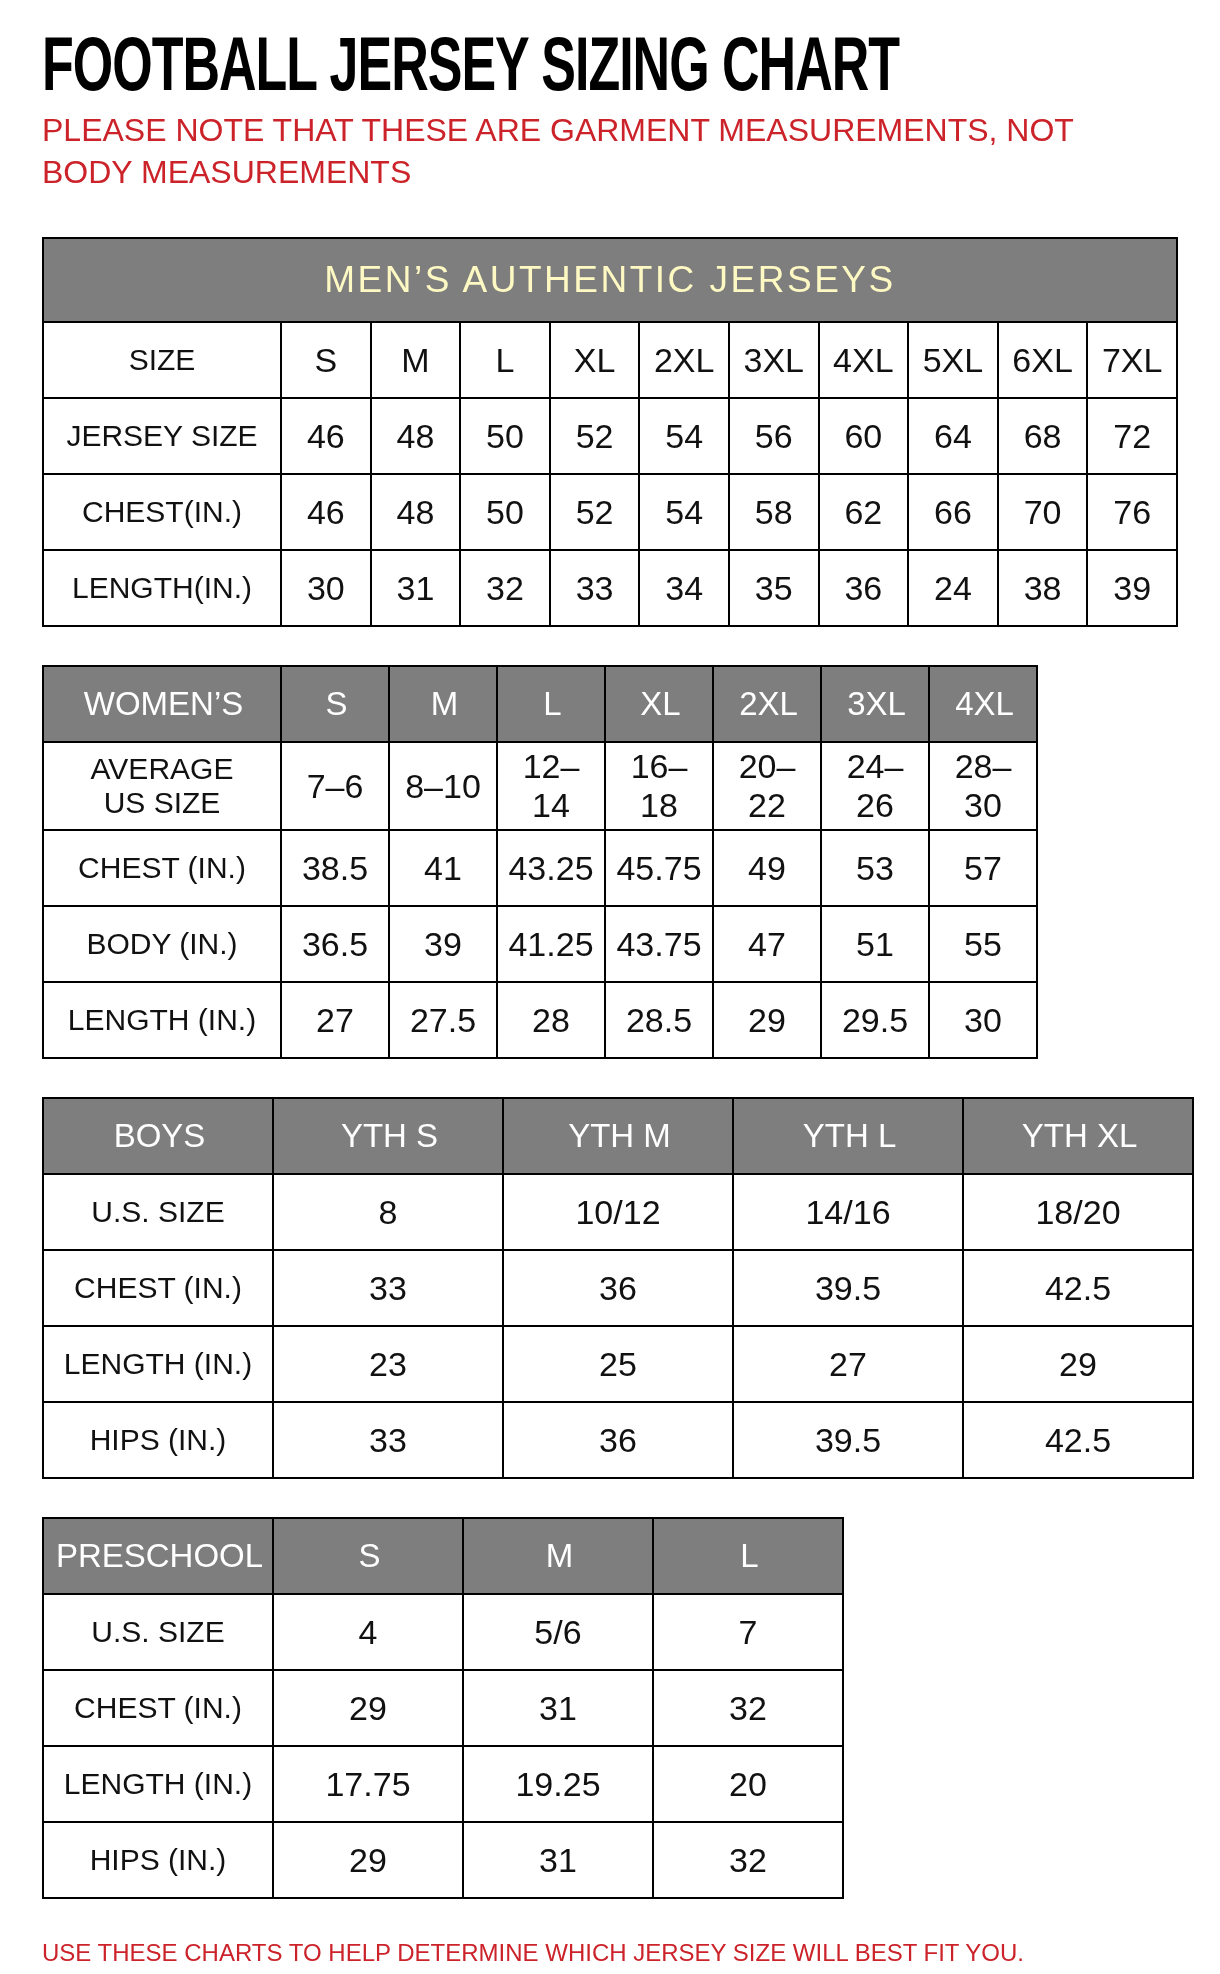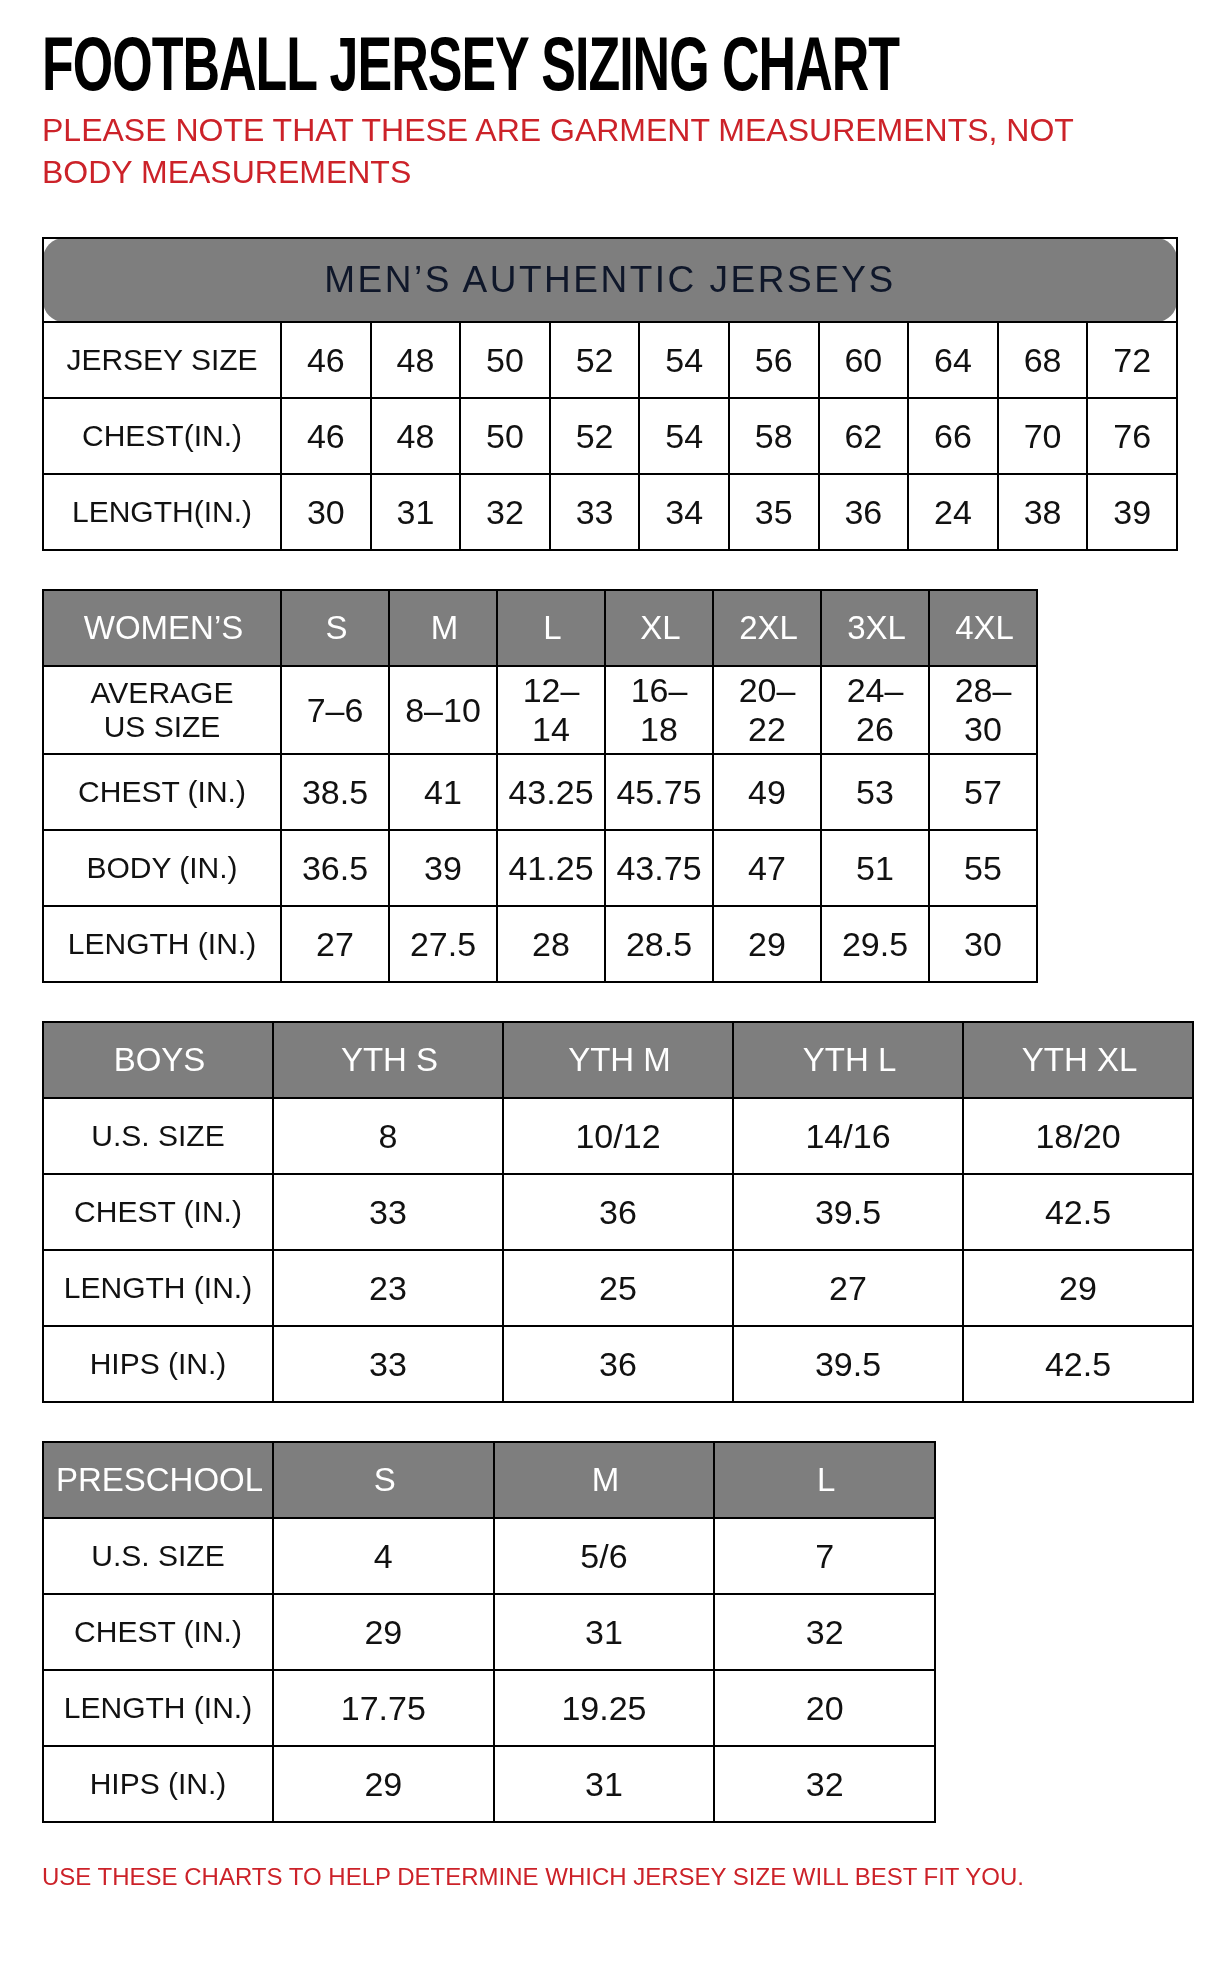--- a/index.html
+++ b/index.html
@@ -59,33 +59,32 @@
   .tbl .rowlabel { font-size: 30px; }
   .tbl th.gray {
     background: var(--header_gray, #7e7e7e);
     color: #ffffff;
     font-size: 33px;
     height: 76px;
     padding-left: 9px;
   }
   .tbl th.banner {
     background: var(--header_gray, #7e7e7e);
-    color: #0f172a;
+    color: #fef9c3;
     font-size: 37px;
     letter-spacing: 2.5px;
     height: 84px;
-    border-radius: 21px;
   }
   .mens { width: 1136px; }
   .mens .c-label { width: 238px; }
   .womens { width: 996px; }
   .womens .c-label { width: 238px; }
   .boys { width: 1152px; }
   .boys .c-label { width: 230px; }
-  .preschool { width: 894px; }
+  .preschool { width: 802px; }
   .preschool .c-label { width: 230px; }
 </style>
 </head>
 <body>
 
 <div class="page">
 
   <div class="title-wrap">
     <h1>FOOTBALL JERSEY SIZING CHART</h1>
   </div>
@@ -93,20 +92,33 @@
   <p class="subtitle">PLEASE NOTE THAT THESE ARE GARMENT MEASUREMENTS, NOT BODY MEASUREMENTS</p>
 
   <table class="tbl mens">
     <colgroup>
       <col class="c-label">
         <col span="10" class="c-val">
     </colgroup>
   <tbody>
         <tr>
           <th colspan="11" class="banner">MEN’S AUTHENTIC JERSEYS</th>
+        </tr>
+        <tr>
+          <td class="rowlabel">SIZE</td>
+          <td>S</td>
+          <td>M</td>
+          <td>L</td>
+          <td>XL</td>
+          <td>2XL</td>
+          <td>3XL</td>
+          <td>4XL</td>
+          <td>5XL</td>
+          <td>6XL</td>
+          <td>7XL</td>
         </tr>
         <tr>
           <td class="rowlabel">JERSEY SIZE</td>
           <td>46</td>
           <td>48</td>
           <td>50</td>
           <td>52</td>
           <td>54</td>
           <td>56</td>
           <td>60</td>

